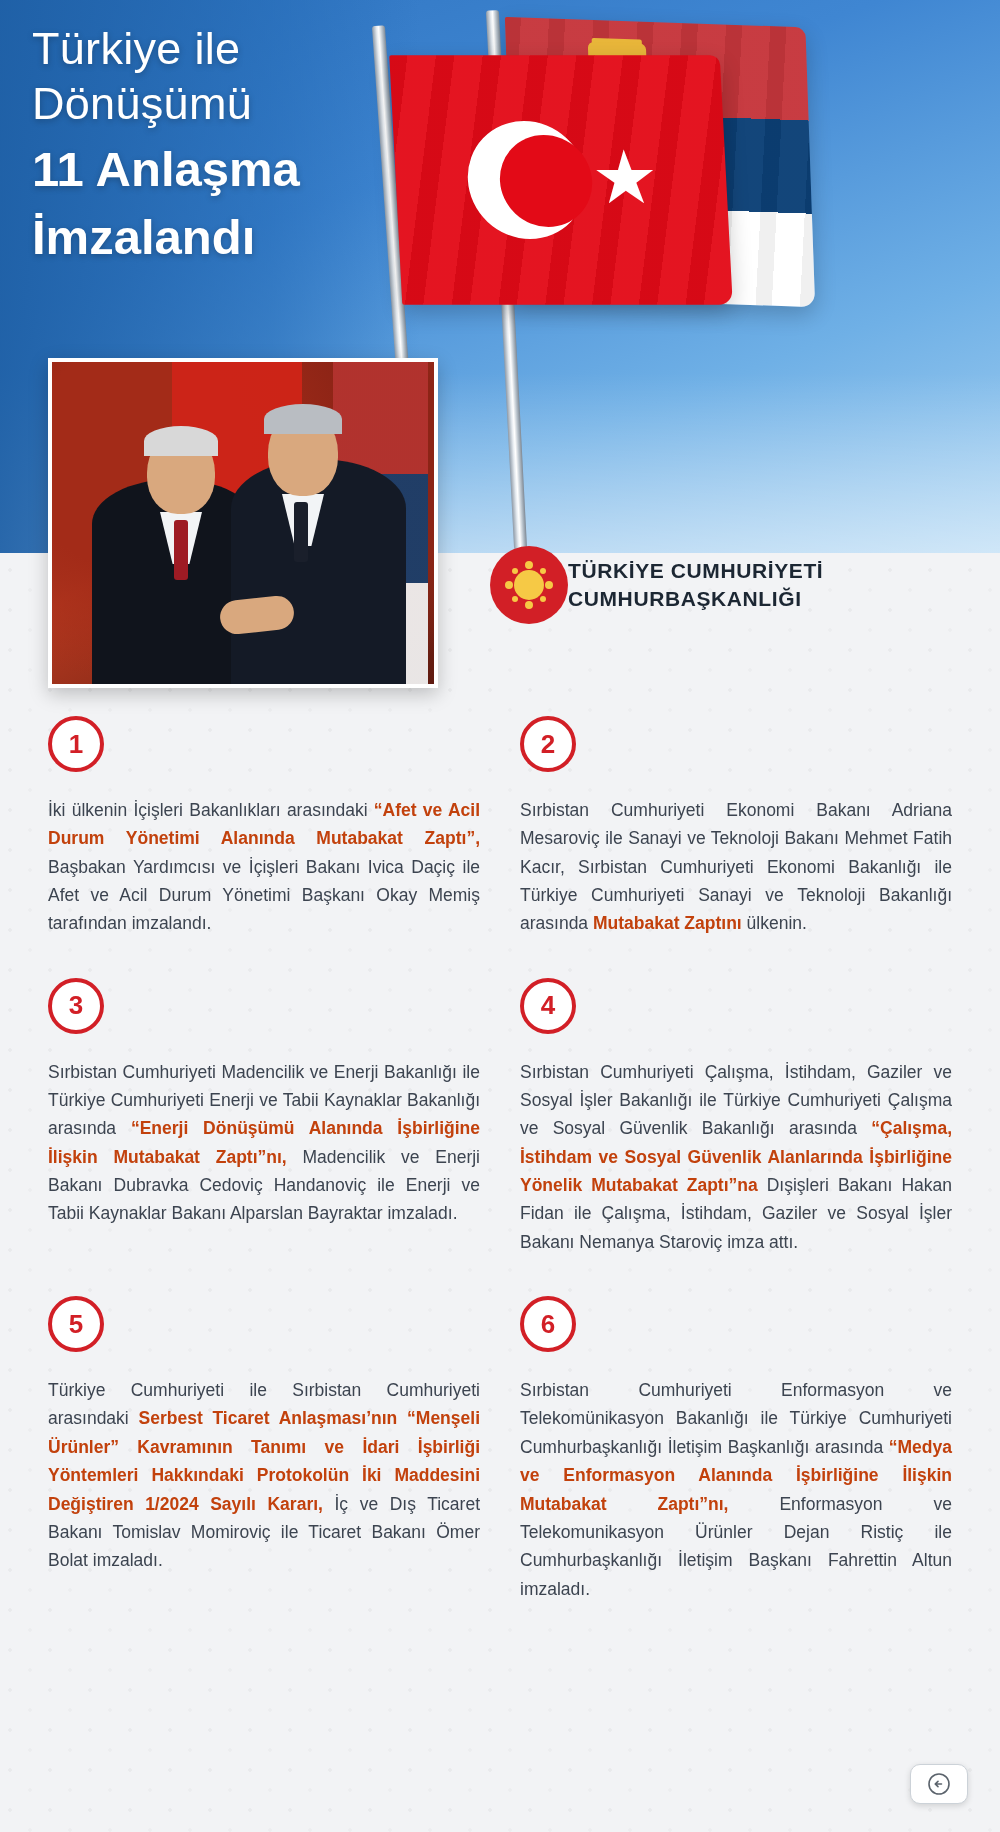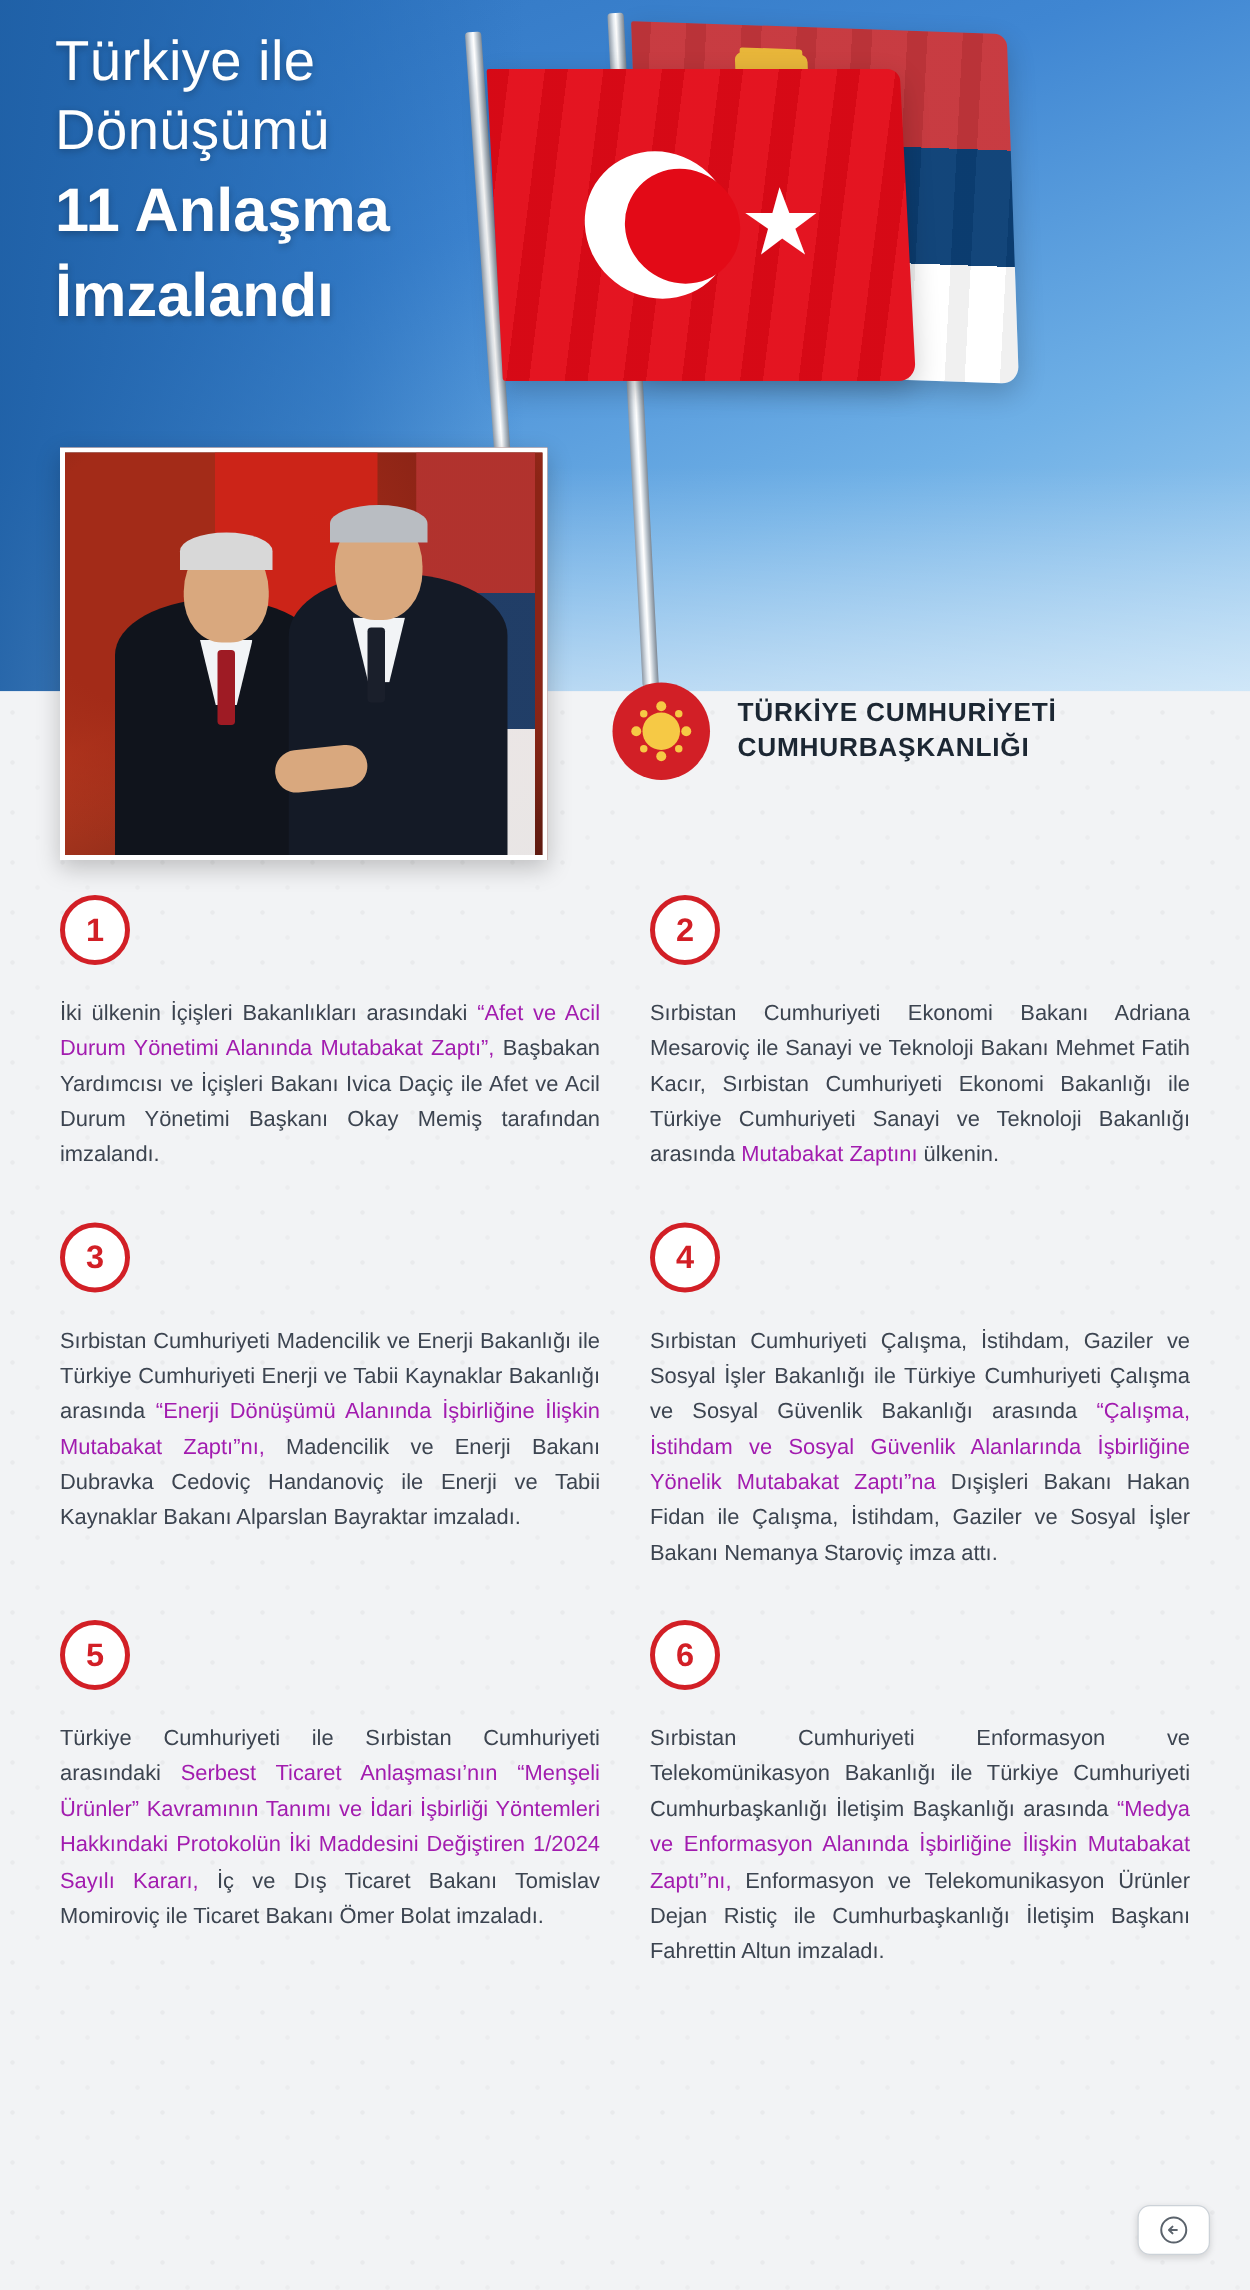--- a/index.html
+++ b/index.html
@@ -50,21 +50,21 @@
     background: linear-gradient(to bottom, rgba(255,255,255,0) 0%, rgba(255,255,255,0.45) 100%);
   }
   .hero-left-fade {
     position: absolute;
     top: 0; left: 0;
     width: 420px; height: 553px;
     background: linear-gradient(to right, rgba(30,95,165,0.92) 0%, rgba(35,105,180,0.55) 65%, rgba(35,105,180,0) 100%);
   }
   .hero-title {
     position: absolute;
-    left: 44px;
+    left: 32px;
     top: 22px;
     z-index: 5;
     color: #ffffff;
     text-shadow: 0 2px 6px rgba(0,0,0,0.25);
   }
   .hero-title .light {
     font-size: 45px;
     font-weight: 300;
     line-height: 1.22;
     letter-spacing: 0.3px;
@@ -239,21 +239,20 @@
     background:#d9a87e; border-radius: 18px;
     transform: rotate(-6deg);
   }
 
   .logo-block {
     position: absolute;
     left: 490px;
     top: 546px;
     display: flex;
     align-items: center;
-    gap: 22px;
     z-index: 6;
   }
   .seal {
     width: 78px; height: 78px;
     border-radius: 50%;
     background: #D21F26;
     position: relative;
     flex: none;
   }
   .seal .sun {
@@ -303,22 +302,22 @@
     margin-bottom: 24px;
   }
   .body {
     font-size: 17.5px;
     line-height: 1.62;
     color: #3c4450;
     text-align: justify;
     font-weight: 400;
   }
   .body b {
-    color: #a21caf;
-    font-weight: 400;
+    color: #c2410c;
+    font-weight: 700;
   }
 
   
   .back-btn {
     position: absolute;
     right: 32px;
     bottom: 28px;
     width: 58px; height: 40px;
     border-radius: 10px;
     background: #ffffff;

